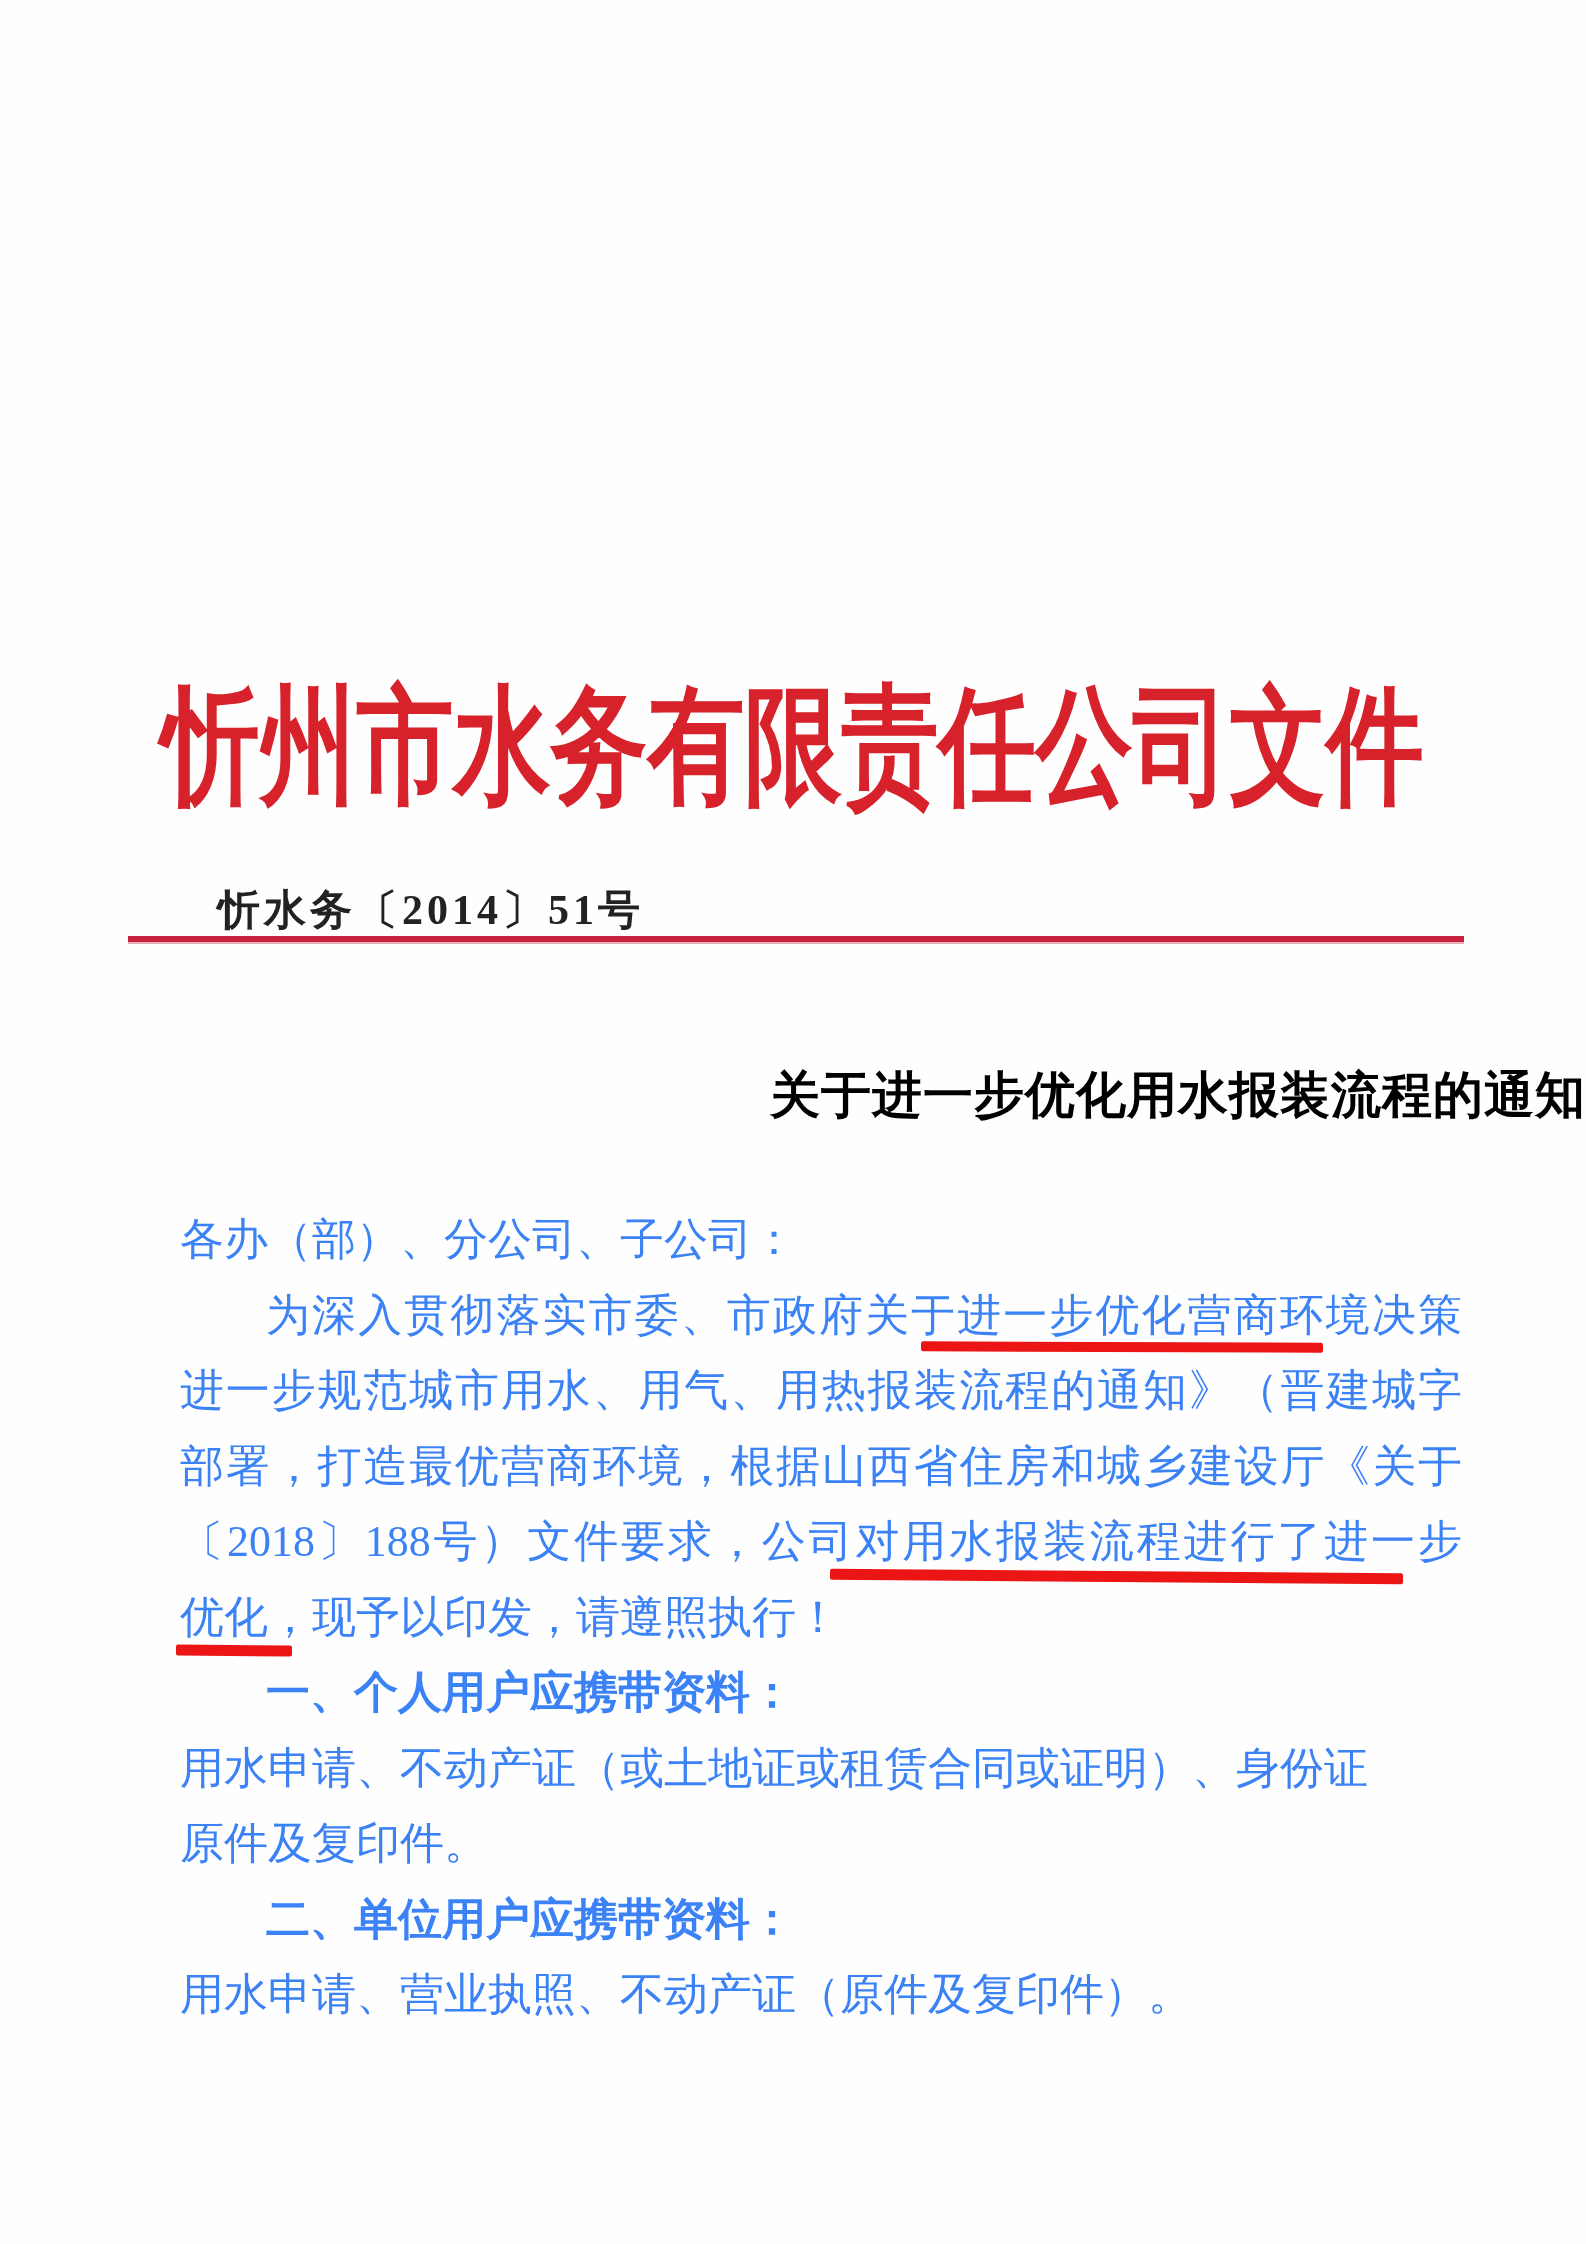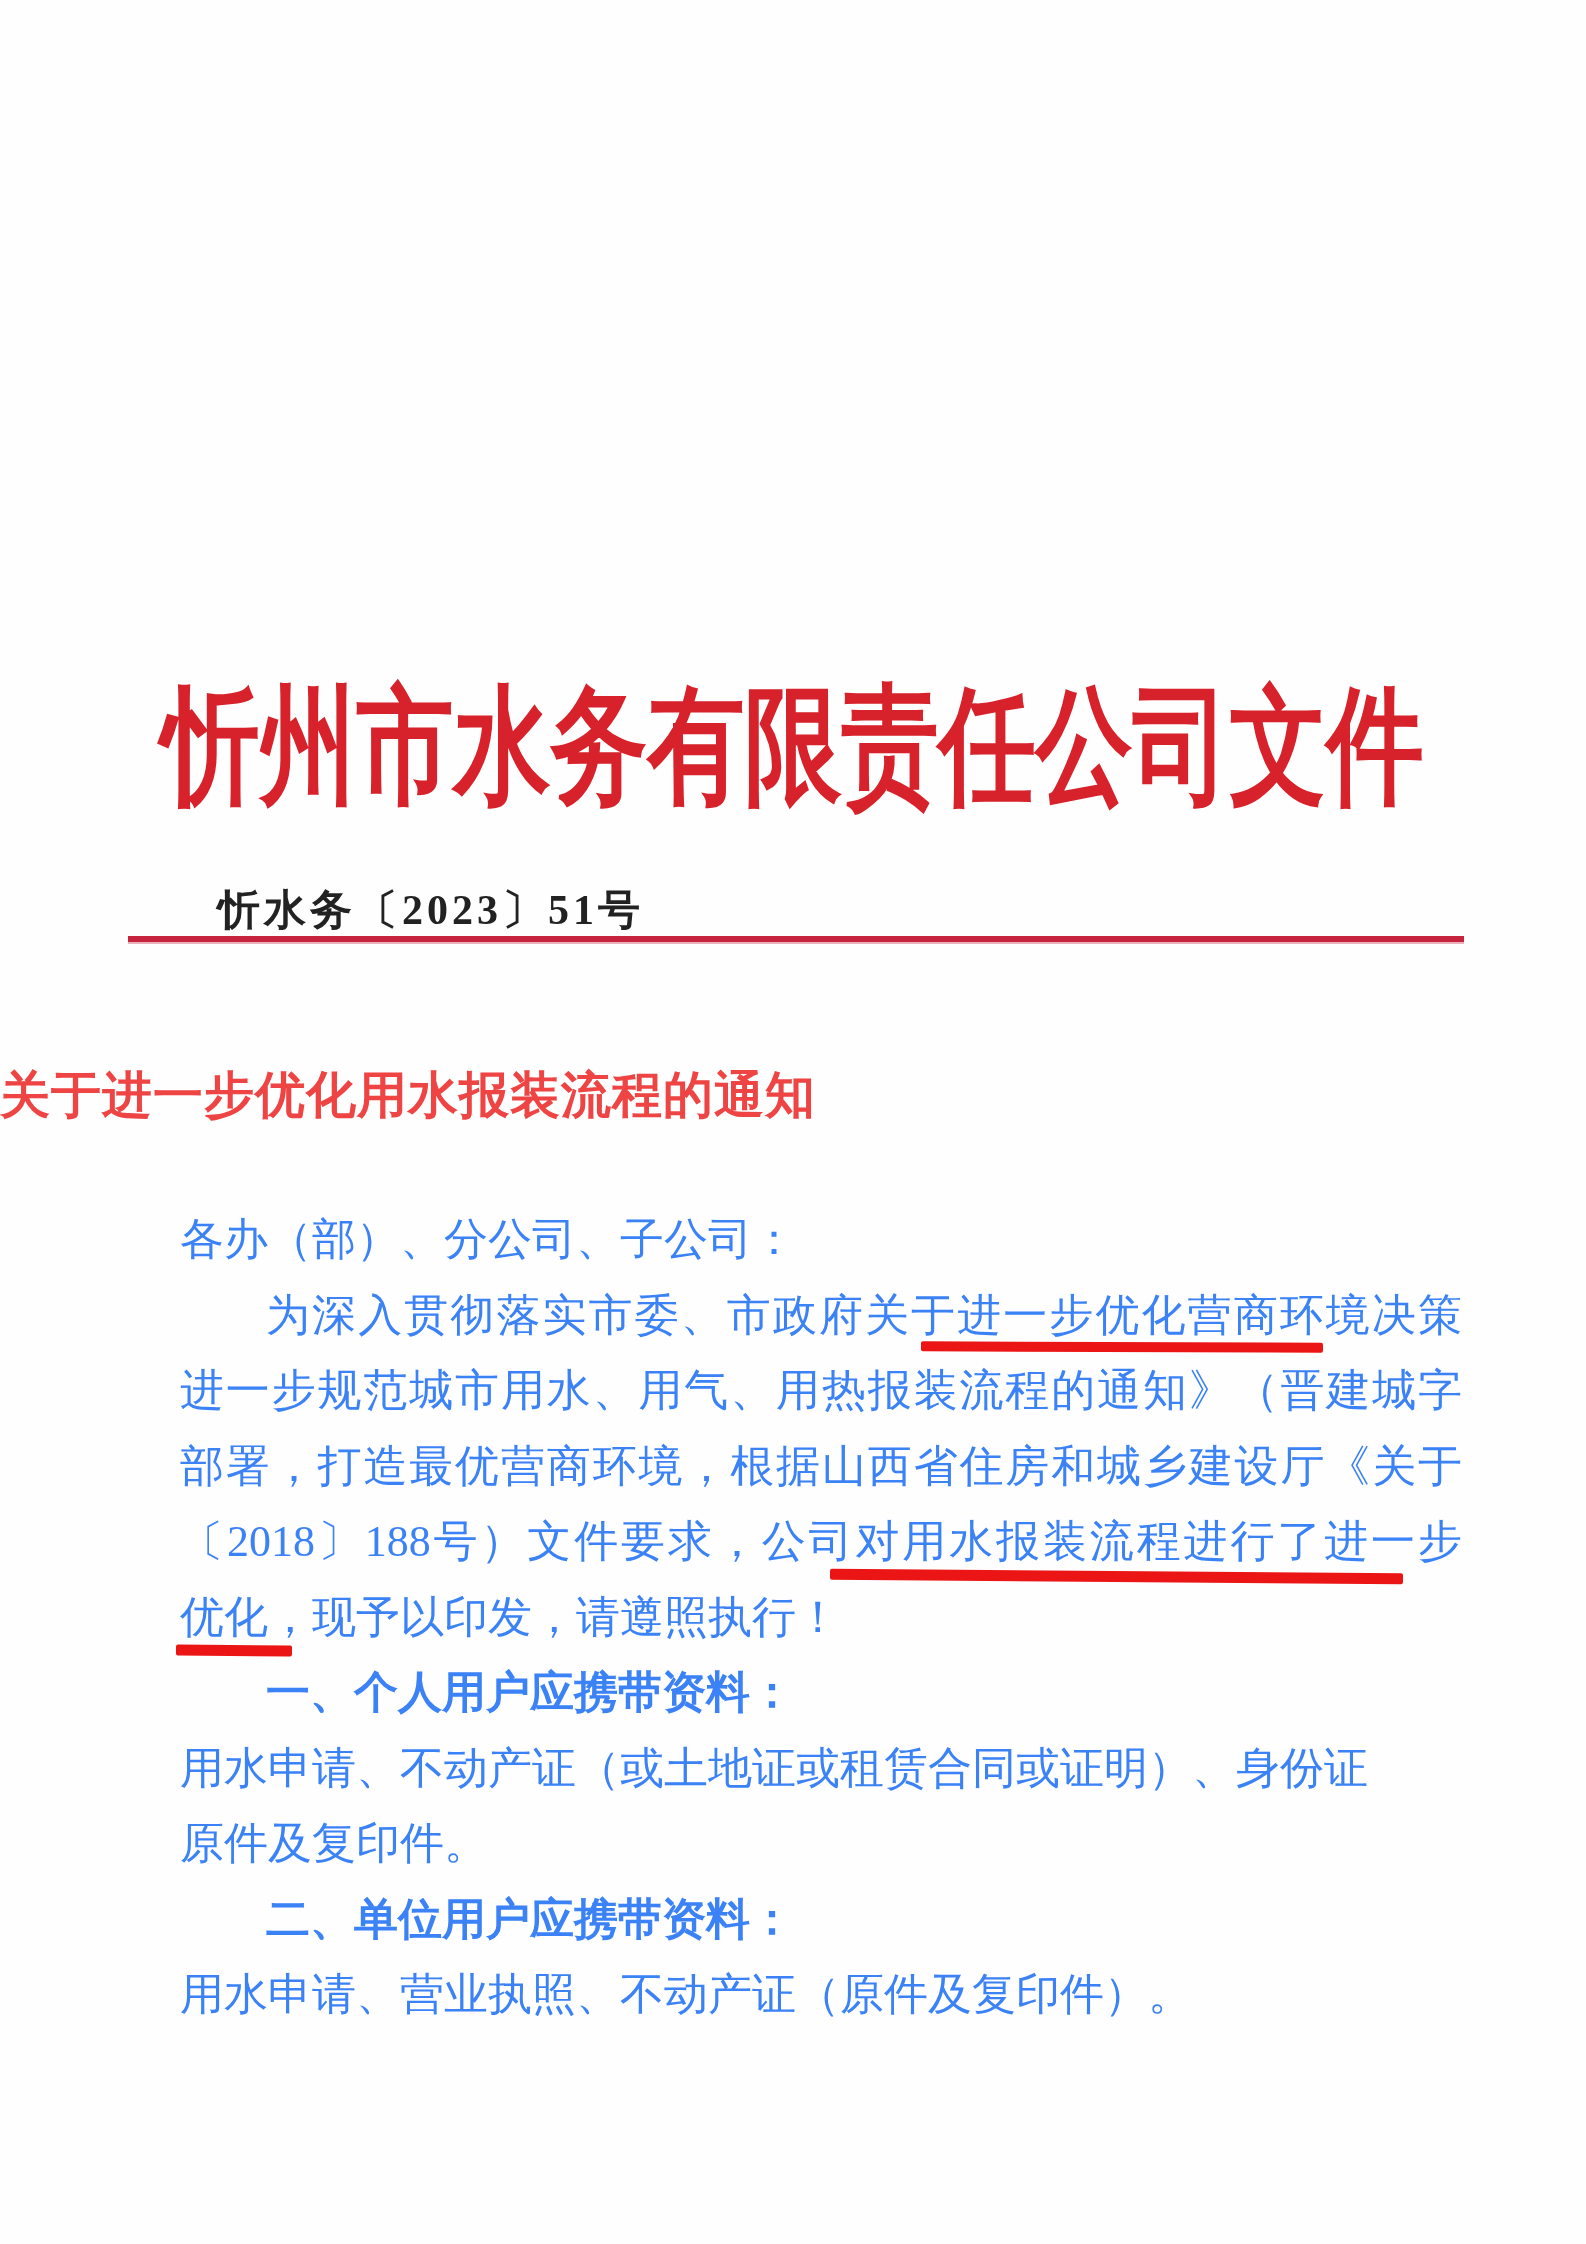--- a/index.html
+++ b/index.html
@@ -34,22 +34,22 @@
 
   .separator {
     position:absolute; left:128px; top:936px; width:1336px; height:6px;
     background:#c5233e;
     box-shadow:0 2px 0 rgba(197,35,62,.35);
   }
 
   
   .doc-title {
     position:absolute; left:0; right:0; top:1062px; height:56px;
-    text-align:left;
-    font-size:50px; font-weight:700; color:#ef4444;
+    text-align:right;
+    font-size:50px; font-weight:700; color:#000000;
     letter-spacing:1px;
   }
 
   
   .body-text {
     position:absolute; left:180px; top:1202px; width:1282px;
     font-size:44px; color:#3b82f6;
     z-index:2;
   }
   .ln { height:75.5px; line-height:75.5px; white-space:normal; }
@@ -68,21 +68,21 @@
 </head>
 <body>
 
 <div class="page">
 
   <div class="org-title">
     <span>忻州市水务有限责任公司文件</span>
   </div>
 
   <div class="doc-info">
-    <span class="doc-number">忻水务〔2023〕51号</span>
+    <span class="doc-number">忻水务〔2014〕51号</span>
   </div>
 
   <div class="separator"></div>
 
   <div class="doc-title">关于进一步优化用水报装流程的通知</div>
 
   <div class="body-text">
     <div class="ln">各办（部）、分公司、子公司：</div>
     <div class="ln just indent">为深入贯彻落实市委、市政府关于进一步优化营商环境决策</div>
     <div class="ln just">进一步规范城市用水、用气、用热报装流程的通知》（晋建城字</div>

